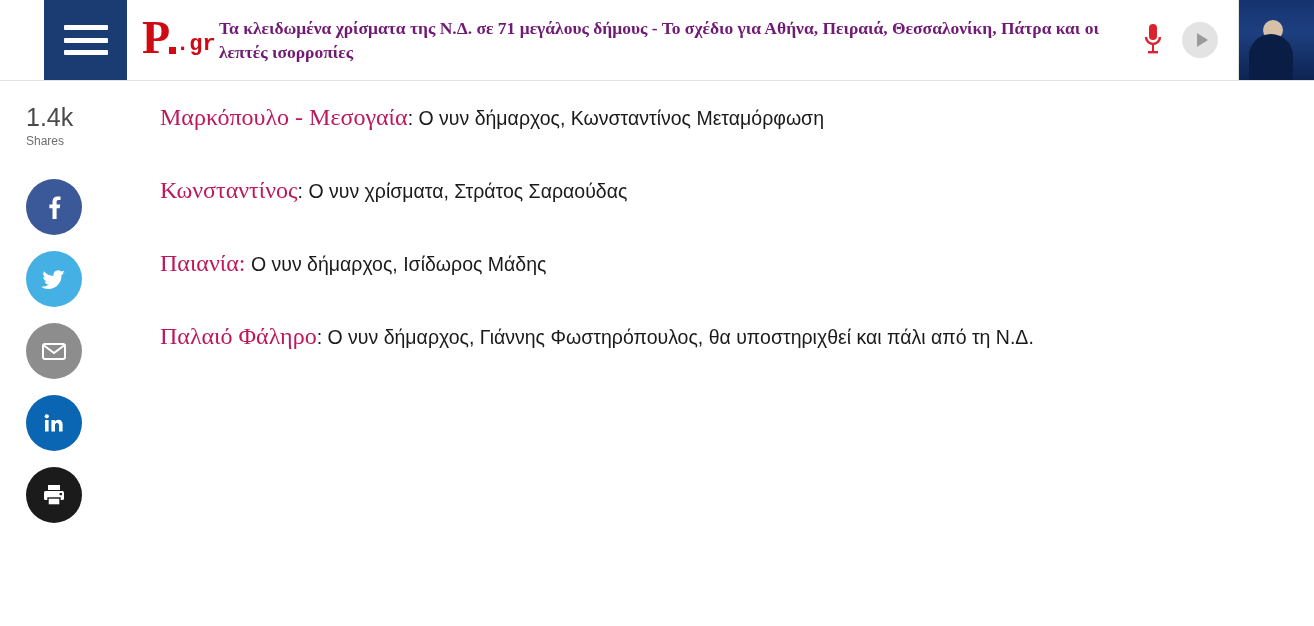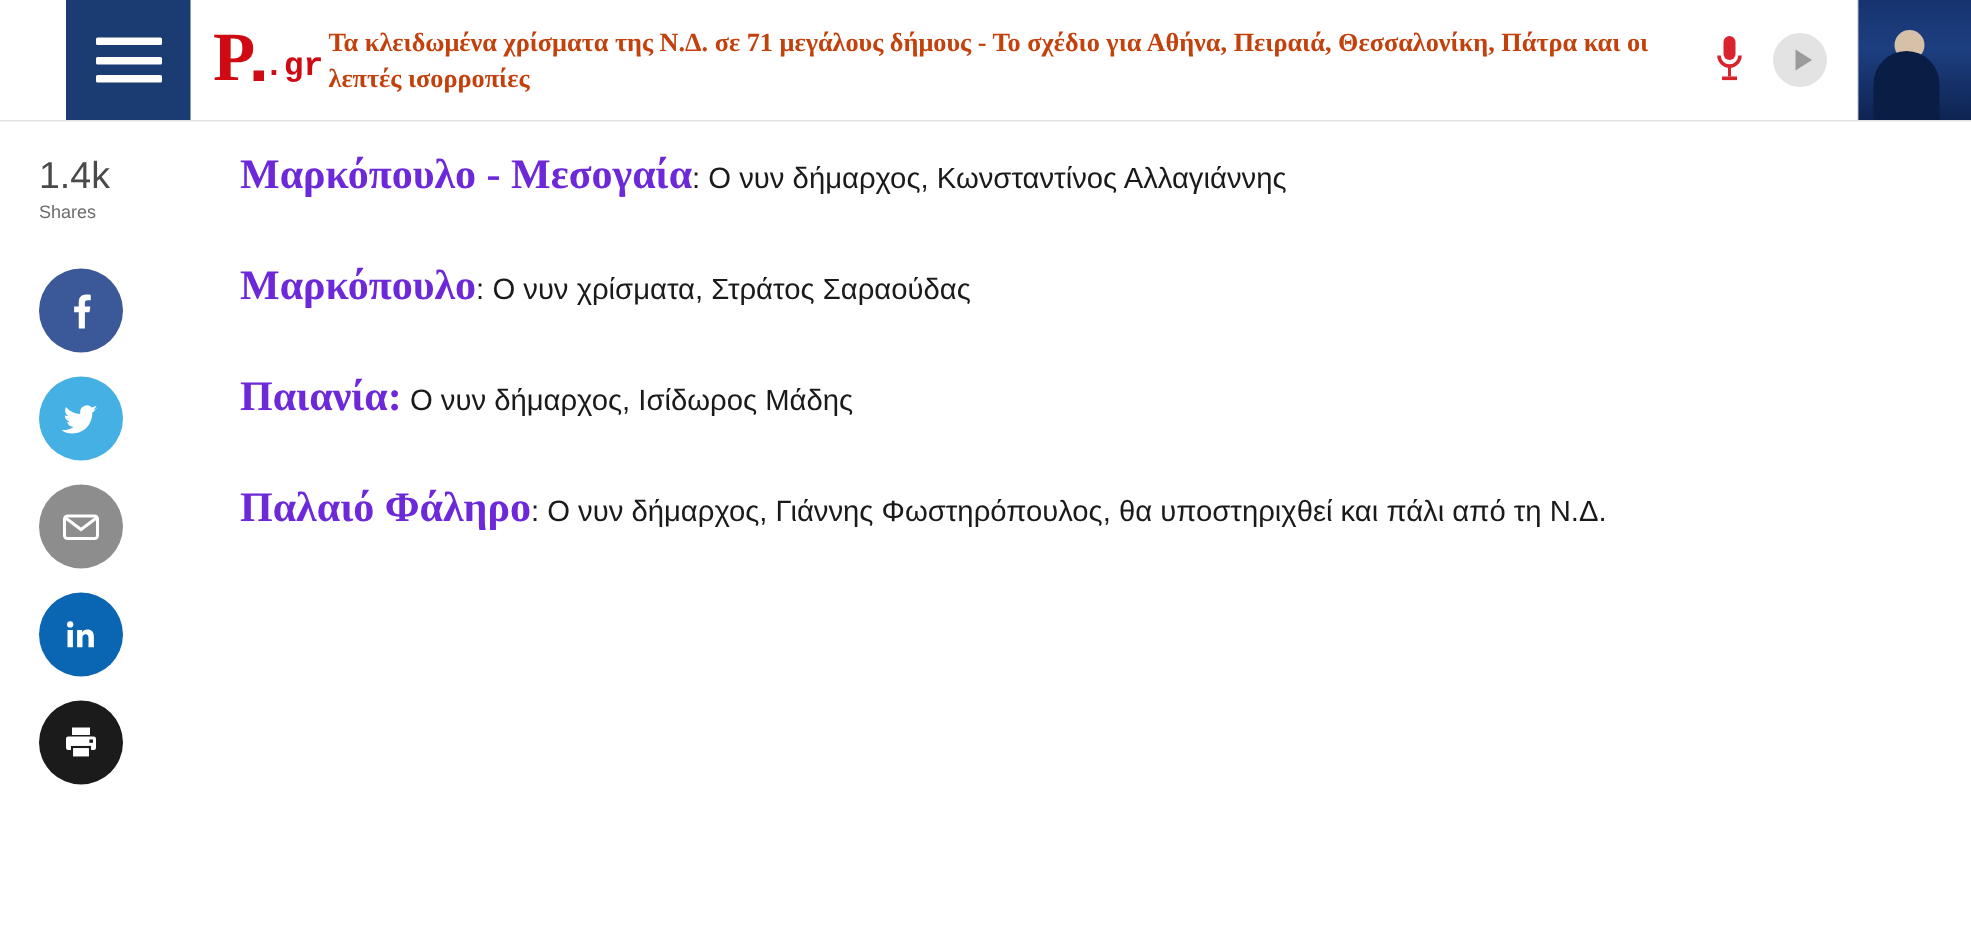--- a/index.html
+++ b/index.html
@@ -96,21 +96,21 @@
     flex: 1;
     display: flex;
     align-items: center;
     padding-right: 18px;
   }
   .headline-text {
     font-family: "Liberation Serif", serif;
     font-weight: bold;
     font-size: 17.5px;
     line-height: 24px;
-    color: #c2410c;
+    color: #701a75;
     max-width: 900px;
     cursor: pointer;
   }
 
   .topbar-actions {
     width: 116px;
     display: flex;
     align-items: center;
     justify-content: center;
     gap: 18px;
@@ -221,23 +221,23 @@
   .para {
     font-size: 19.5px;
     line-height: 26px;
     color: #1a1a1a;
     margin: 0 0 46px 0;
     white-space: nowrap;
   }
   .para:last-child { margin-bottom: 0; }
   .para b {
     font-family: "Liberation Serif", serif;
-    font-weight: bold;
-    font-size: 28px;
-    color: #6d28d9;
+    font-weight: normal;
+    font-size: 24px;
+    color: #be185d;
   }
 </style>
 </head>
 <body>
 
 <div id="page">
 
   <div class="topbar">
 
     <div class="topbar-left-gutter"></div>
@@ -318,25 +318,25 @@
         <rect x="3" y="9" width="20" height="9" rx="1.5" fill="#ffffff"></rect>
         <rect x="7" y="16" width="12" height="7" fill="#ffffff" stroke="#1b1b1b" stroke-width="1.4"></rect>
         <rect x="18.6" y="11" width="2.4" height="2.2" fill="#1b1b1b"></rect>
       </svg>
     </div>
   </div>
 
   <div class="article">
 
     <p class="para">
-      <b>Μαρκόπουλο - Μεσογαία</b><span>: </span><span>Ο νυν δήμαρχος, Κωνσταντίνος Αλλαγιάννης</span>
+      <b>Μαρκόπουλο - Μεσογαία</b><span>: </span><span>Ο νυν δήμαρχος, Κωνσταντίνος Μεταμόρφωση</span>
     </p>
 
     <p class="para">
-      <b>Μαρκόπουλο</b><span>: </span><span>Ο νυν χρίσματα, Στράτος Σαραούδας</span>
+      <b>Κωνσταντίνος</b><span>: </span><span>Ο νυν χρίσματα, Στράτος Σαραούδας</span>
     </p>
 
 
 
     <p class="para">
       <b>Παιανία:</b><span> </span><span>Ο νυν δήμαρχος, Ισίδωρος Μάδης</span>
     </p>
 
     <p class="para">
       <b>Παλαιό Φάληρο</b><span>: </span><span>Ο νυν δήμαρχος, Γιάννης Φωστηρόπουλος, θα υποστηριχθεί και πάλι από τη Ν.Δ.</span>

